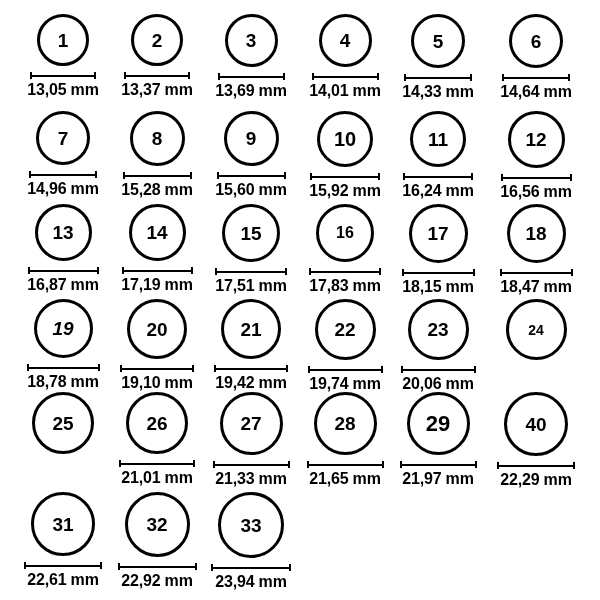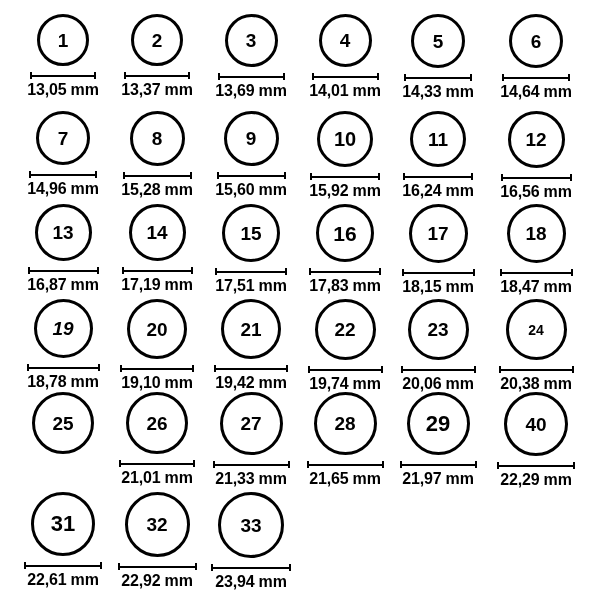--- a/index.html
+++ b/index.html
@@ -243,21 +243,21 @@
       </div>
       <div class="measure">
         <div class="measure-bar" style="width: 72px;">
           <div class="measure-line"></div>
         </div>
         <div class="measure-label">17,51 mm</div>
       </div>
     </div>
     <div class="ring-cell" style="left: 297px; top: 204px; width: 96px;">
       <div class="ring-circle" style="width: 58px; height: 58px;">
-        <span class="ring-number" style="font-size: 21px;">16</span>
+        <span class="ring-number" style="font-size: 16px;">16</span>
       </div>
       <div class="measure">
         <div class="measure-bar" style="width: 72px;">
           <div class="measure-line"></div>
         </div>
         <div class="measure-label">17,83 mm</div>
       </div>
     </div>
     <div class="ring-cell" style="left: 390px; top: 204px; width: 96px;">
       <div class="ring-circle" style="width: 59px; height: 59px;">
@@ -333,26 +333,20 @@
         <div class="measure-bar" style="width: 75px;">
           <div class="measure-line"></div>
         </div>
         <div class="measure-label">20,06 mm</div>
       </div>
     </div>
     <div class="ring-cell" style="left: 488px; top: 299px; width: 96px;">
       <div class="ring-circle" style="width: 61px; height: 61px;">
         <span class="ring-number" style="font-size: 14px;">24</span>
       </div>
-      <div class="measure">
-        <div class="measure-bar" style="width: 75px;">
-          <div class="measure-line"></div>
-        </div>
-        <div class="measure-label">20,38 mm</div>
-      </div>
     </div>
     <div class="ring-cell" style="left: 15px; top: 392px; width: 96px;">
       <div class="ring-circle" style="width: 62px; height: 62px;">
         <span class="ring-number" style="font-size: 19px;">25</span>
       </div>
     </div>
     <div class="ring-cell" style="left: 109px; top: 392px; width: 96px;">
       <div class="ring-circle" style="width: 62px; height: 62px;">
         <span class="ring-number" style="font-size: 19px;">26</span>
       </div>
@@ -402,21 +396,21 @@
       </div>
       <div class="measure">
         <div class="measure-bar" style="width: 78px;">
           <div class="measure-line"></div>
         </div>
         <div class="measure-label">22,29 mm</div>
       </div>
     </div>
     <div class="ring-cell" style="left: 15px; top: 492px; width: 96px;">
       <div class="ring-circle" style="width: 64px; height: 64px;">
-        <span class="ring-number" style="font-size: 22px;">31</span>
+        <span class="ring-number" style="font-size: 19px;">31</span>
       </div>
       <div class="measure">
         <div class="measure-bar" style="width: 78px;">
           <div class="measure-line"></div>
         </div>
         <div class="measure-label">22,61 mm</div>
       </div>
     </div>
     <div class="ring-cell" style="left: 109px; top: 492px; width: 96px;">
       <div class="ring-circle" style="width: 65px; height: 65px;">

